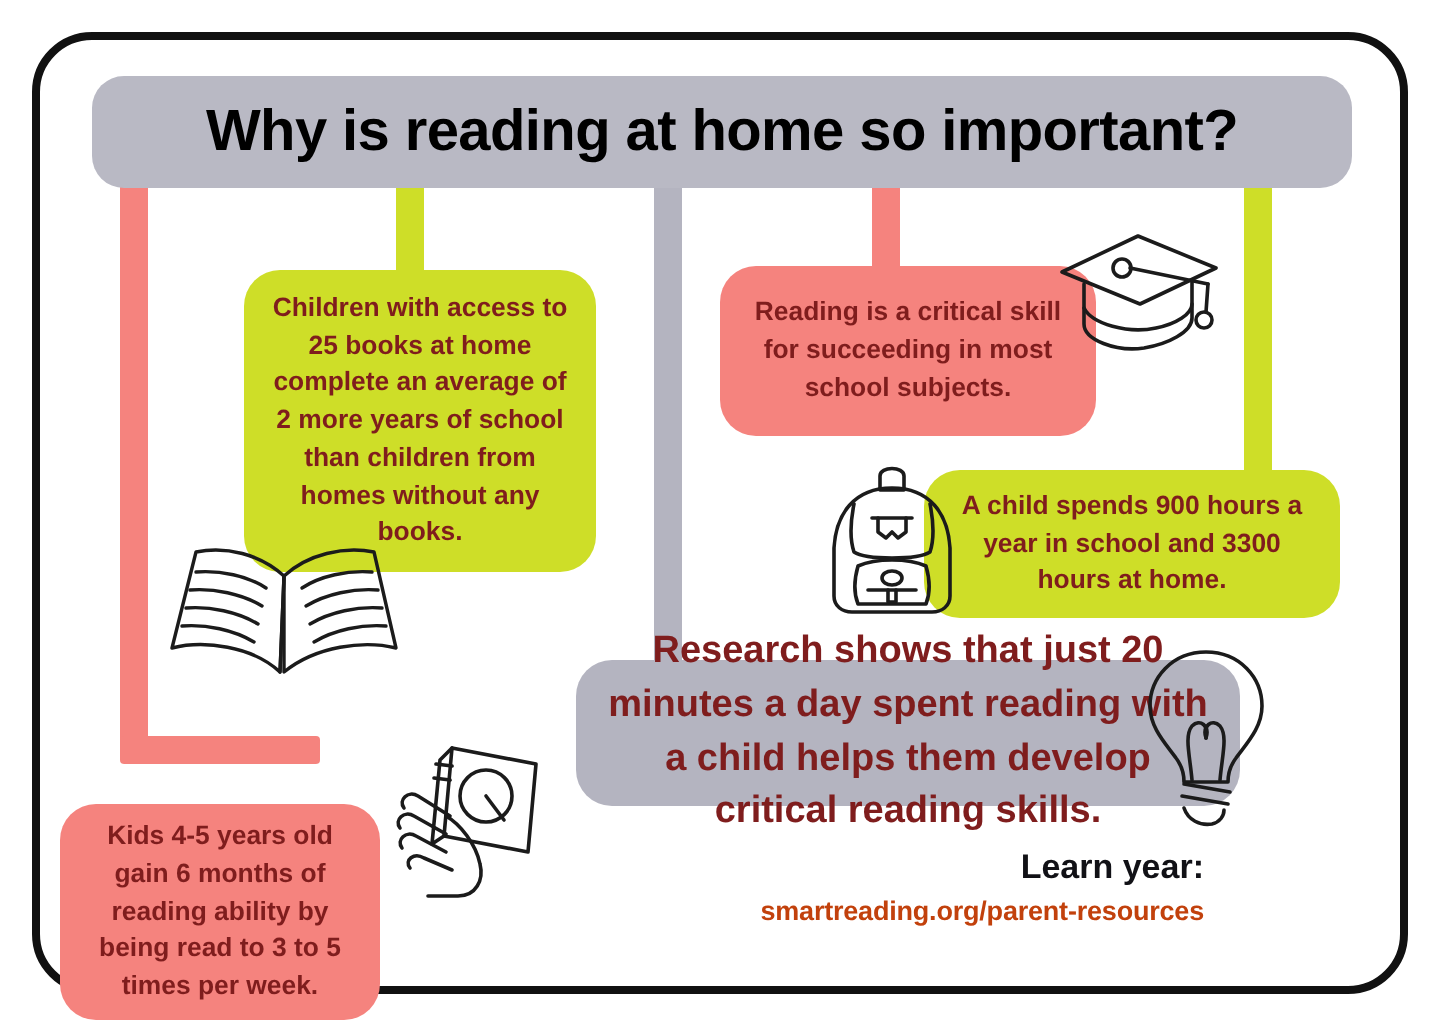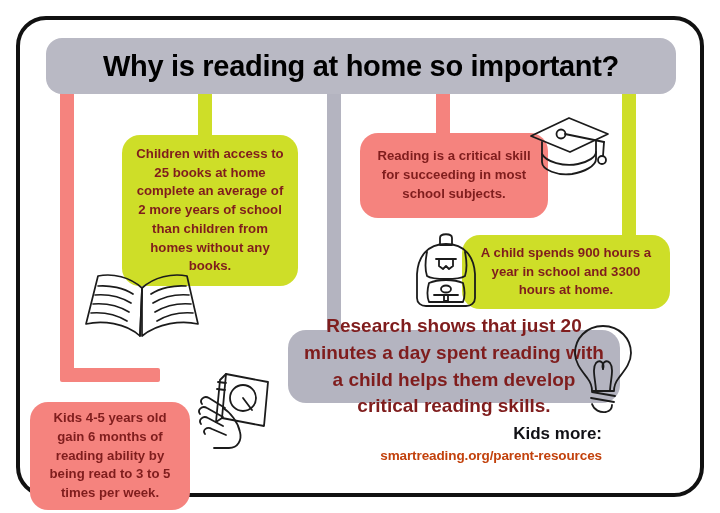--- a/index.html
+++ b/index.html
@@ -250,18 +250,18 @@
       <path d="M47 38 L56 50"></path>
       <path d="M6 44 C3 40, 8 35, 13 38 L29 48"></path>
       <path d="M4 54 C1 50, 6 45, 11 48 L27 57"></path>
       <path d="M5 64 C2 60, 7 55, 12 58 L27 66"></path>
       <path d="M9 74 C6 70, 11 66, 16 69 L30 75"></path>
       <path d="M27 48 C34 52, 42 62, 44 72 C46 80, 42 88, 33 88 L18 88"></path>
     </svg>
   </div>
 
   <div class="learn-more">
-    <span class="learn-more-label">Kids more:</span>
+    <span class="learn-more-label">Learn year:</span>
     <span class="learn-more-url">smartreading.org/parent-resources</span>
   </div>
 
 
 </div>
 
 </body></html>

